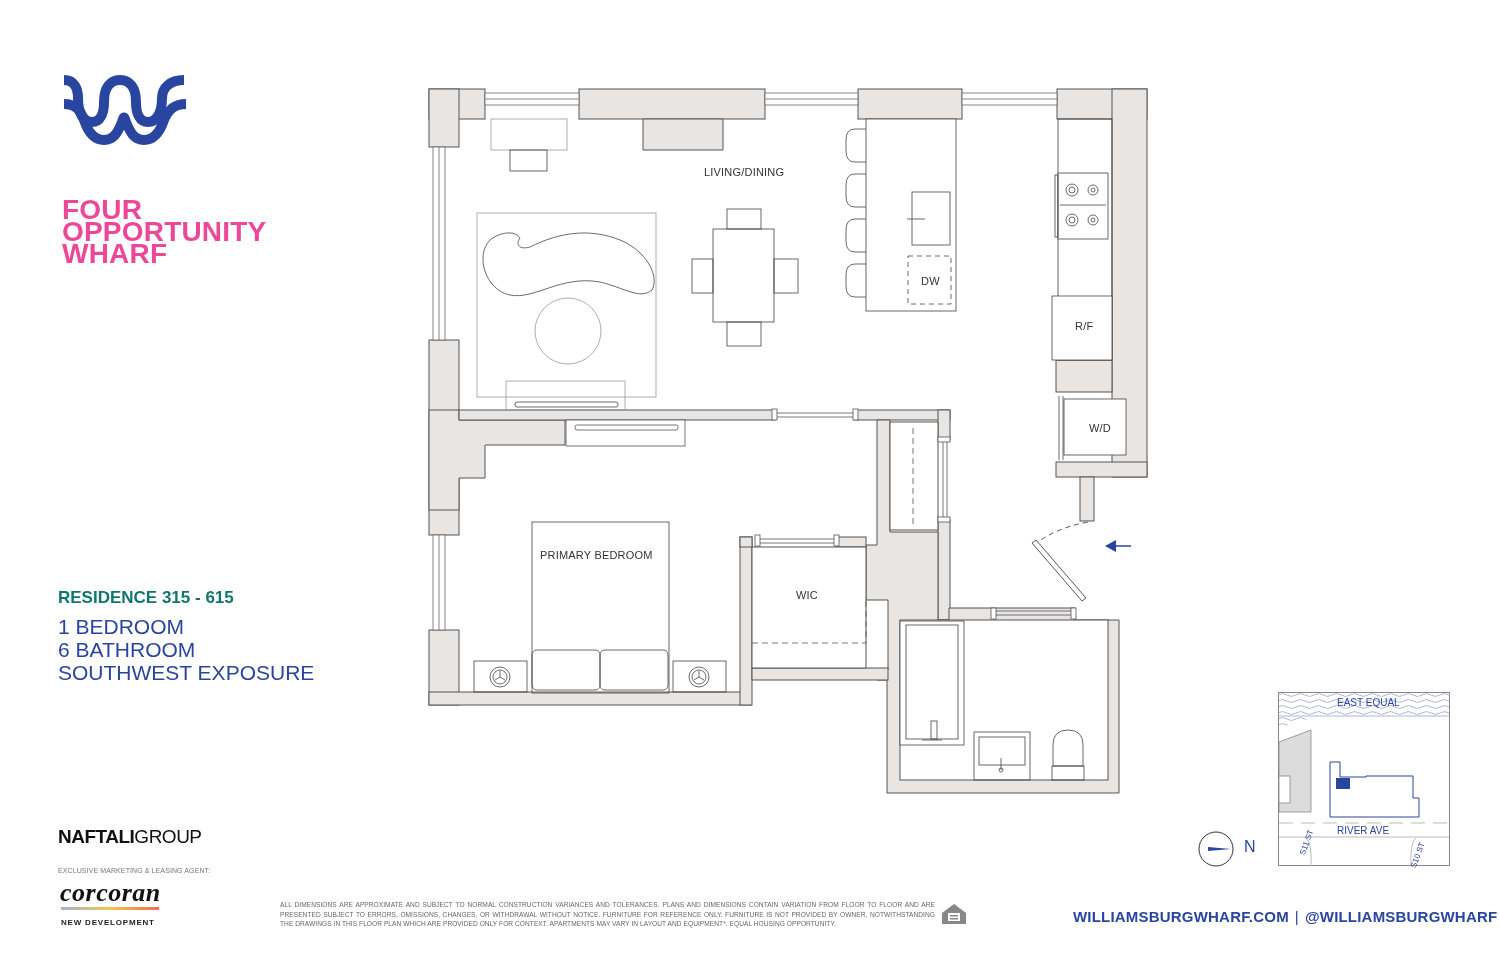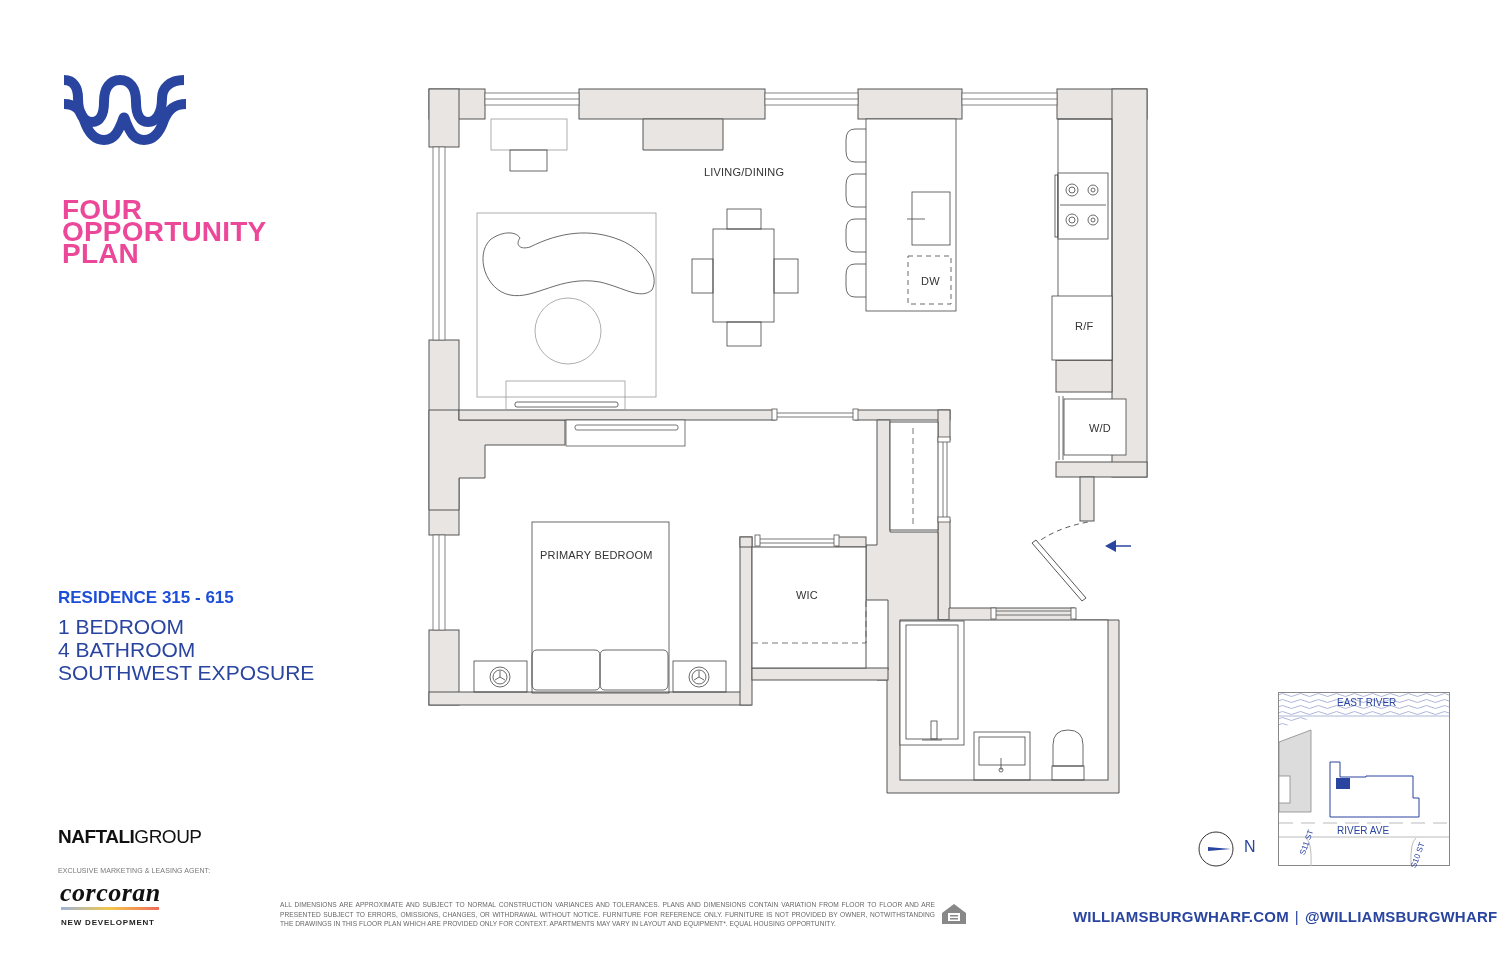--- a/index.html
+++ b/index.html
@@ -1,20 +1,20 @@
 <!DOCTYPE html>
 <html><head>
 <meta charset="utf-8">
 <style>
   html, body { margin: 0; padding: 0; background: #ffffff; }
   body { width: 1500px; height: 971px; position: relative; overflow: hidden; font-family: "Liberation Sans", sans-serif; }
   .abs { position: absolute; }
   .logo-text { left: 62px; top: 167px; font-weight: 700; font-size: 28px; line-height: 22px; letter-spacing: 0.2px; color: #ec4899; margin-top: 32px; }
   .logo-text div { margin: 0; }
-  .res-title { left: 58px; top: 588px; font-weight: 700; font-size: 17px; color: #1d4ed8; }
+  .res-title { left: 58px; top: 588px; font-weight: 700; font-size: 17px; color: #0f766e; }
   .res-line { left: 58px; font-size: 21px; color: #2a45a0; }
   .naftali { left: 58px; top: 826px; font-size: 19px; color: #111; letter-spacing: -0.5px; }
   .naftali b { font-weight: 700; }
   .excl { left: 58px; top: 867px; font-size: 7px; color: #777; letter-spacing: 0.1px; }
   .corcoran { left: 60px; top: 878px; font-family: "Liberation Serif", serif; font-style: italic; font-size: 26px; color: #111; letter-spacing: 0.5px; font-weight: bold; }
   .corbar { left: 61px; top: 907px; width: 98px; height: 3px; background: linear-gradient(90deg, #9db3d8, #f3c64a, #ef6b5a); }
   .newdev { left: 61px; top: 918px; font-size: 8px; font-weight: 700; color: #222; letter-spacing: 0.8px; }
   .disclaimer { left: 280px; top: 900px; width: 655px; font-size: 6.6px; line-height: 9.5px; color: #666; letter-spacing: 0.05px; text-align: justify; }
   .eho { left: 940px; top: 902px; }
   .website { left: 1073px; top: 908px; font-size: 15px; font-weight: 700; color: #2a45a0; letter-spacing: 0.2px; white-space: nowrap; }
@@ -28,26 +28,26 @@
 <svg class="abs" style="left:60px;top:72px" width="130" height="80" viewBox="0 0 130 80">
   <g fill="none" stroke="#2a45a0" stroke-width="10" stroke-linecap="butt">
     <path d="M4 8 C14 8 18 16 18 26 C18 42 24 50 32 50 C40 50 44 42 44 30 C44 16 50 8 60 8 C70 8 76 16 76 30 C76 42 80 50 88 50 C96 50 102 42 102 26 C102 16 110 8 124 8"></path>
     <path d="M4 32 C16 32 20 38 24 48 C28 60 34 68 44 68 C54 68 58 60 62 50 C64 44 64 44 66 50 C70 60 74 68 84 68 C94 68 100 60 104 48 C108 38 114 32 126 32"></path>
   </g>
 </svg>
 
 <div class="abs logo-text">
   <div>FOUR</div>
   <div>OPPORTUNITY</div>
-  <div>PLAN</div>
+  <div>WHARF</div>
 </div>
 
 <div class="abs res-title">RESIDENCE 315 - 615</div>
 <div class="abs res-line" style="top:615px">1 BEDROOM</div>
-<div class="abs res-line" style="top:638px">4 BATHROOM</div>
+<div class="abs res-line" style="top:638px">6 BATHROOM</div>
 <div class="abs res-line" style="top:661px">SOUTHWEST EXPOSURE</div>
 
 <svg class="abs" style="left:0;top:0" width="1500" height="971">
   <g stroke="#555" stroke-width="1" fill="#e8e5e2">
 
     <path d="M429 89 H1147 V477 H1094 V520 H1080 V477 H1056 V392 H1133 V462 H1055 V360 H1113 V295 H1056 V120 H1111 V89 Z" fill="none" stroke="none"></path>
 
     <rect x="429" y="89" width="56" height="30"></rect>
     <rect x="579" y="89" width="186" height="30"></rect>
     <path d="M643 119 H723 V150 H643 Z"></path>
@@ -220,21 +220,21 @@
   <line x1="1" y1="24" x2="171" y2="24" stroke="#9aa6d0" stroke-width="0.8"></line>
   <path d="M1 50 L33 38 V120 H1 Z" fill="#dcdcdc" stroke="#888" stroke-width="0.8"></path>
   <rect x="1" y="84" width="11" height="27" fill="#fff" stroke="#888" stroke-width="0.8"></rect>
   <line x1="1" y1="131" x2="171" y2="131" stroke="#bbb" stroke-dasharray="14,8"></line>
   <line x1="1" y1="145" x2="171" y2="145" stroke="#bbb"></line>
   <path d="M52 70 H62 V85 H88 V84 H135 V106 H141 V125 H52 Z" fill="none" stroke="#2a45a0" stroke-width="1"></path>
   <rect x="58" y="86" width="14" height="11" fill="#2a45a0"></rect>
   <path d="M28 146 Q34 150 33 174" fill="none" stroke="#bbb"></path>
   <path d="M138 146 Q132 150 133 174" fill="none" stroke="#bbb"></path>
 </svg>
-<div class="abs map-label" style="left:1337px;top:697px">EAST RIVER</div>
+<div class="abs map-label" style="left:1337px;top:697px">EAST EQUAL</div>
 <div class="abs map-label" style="left:1337px;top:825px">RIVER AVE</div>
 <div class="abs map-label" style="left:1298px;top:853px;font-size:8px;transform:rotate(-70deg);transform-origin:left top">S11 ST</div>
 <div class="abs map-label" style="left:1409px;top:866px;font-size:8px;transform:rotate(-70deg);transform-origin:left top">S10 ST</div>
 
 <div class="abs naftali"><b>NAFTALI</b><span>GROUP</span></div>
 <div class="abs excl">EXCLUSIVE MARKETING &amp; LEASING AGENT:</div>
 <div class="abs corcoran">corcoran</div>
 <div class="abs corbar"></div>
 <div class="abs newdev">NEW DEVELOPMENT</div>
 

